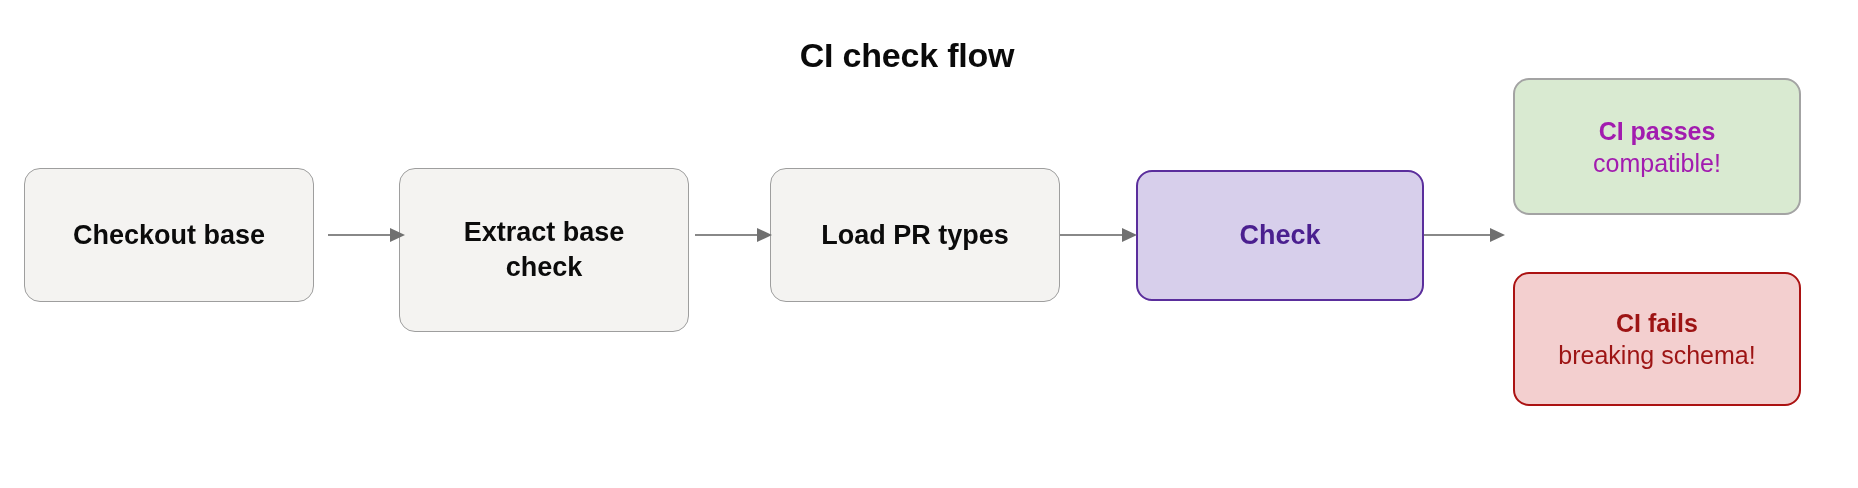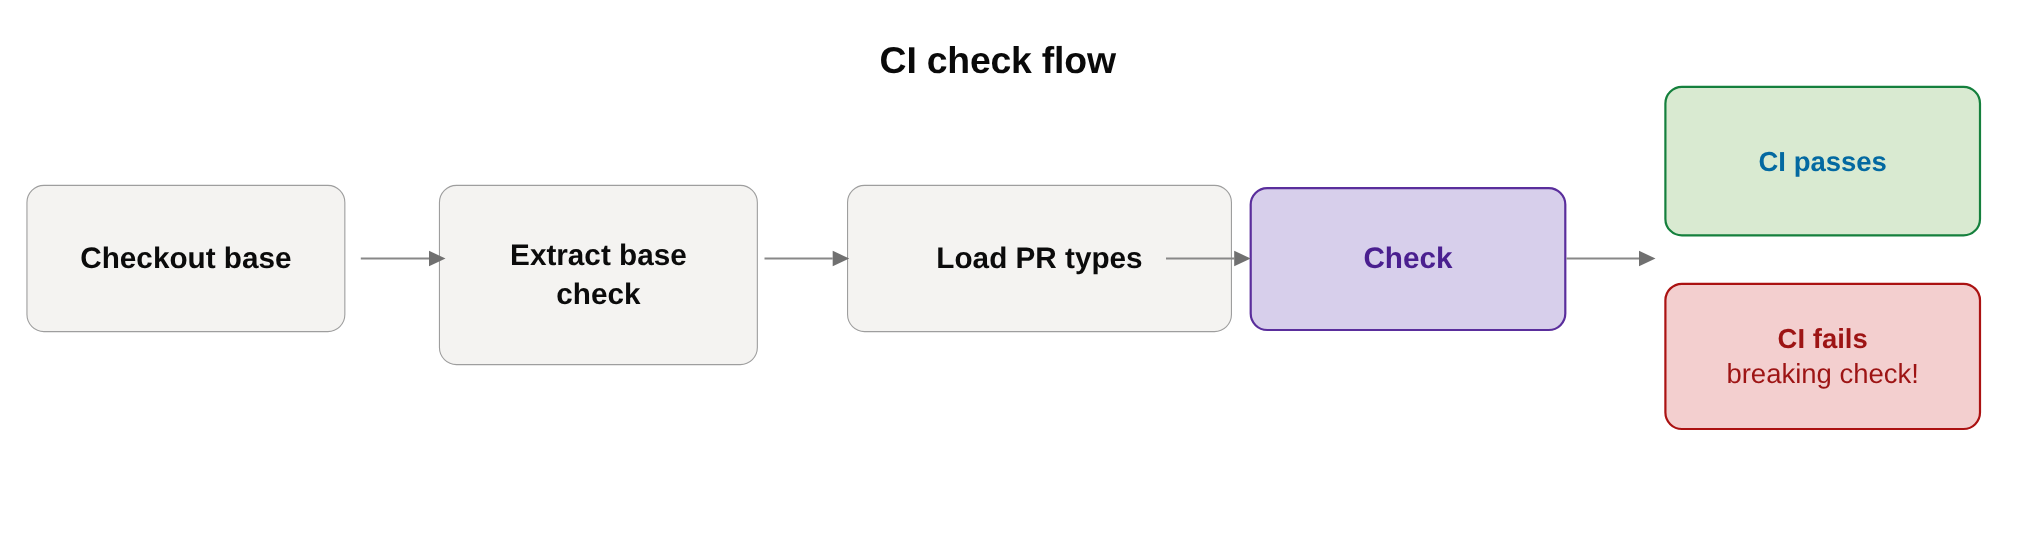--- a/index.html
+++ b/index.html
@@ -68,31 +68,32 @@
   .node.accent {
     background: #d7cfeb;
     border: 2.2px solid #5a2e9c;
     color: #4a1f8f;
     font-size: 27px;
   }
 
   
   .node.success {
     background: #d9ead1;
-    border: 2px solid #15803d;
-    color: #0369a1;
+    border: 2px solid #a3a3a3;
+    color: #a21caf;
     font-size: 25px;
   }
 
   
   .node.failure {
     background: #f3cfcf;
     border: 2.2px solid #ab1212;
     color: #9d1414;
     font-size: 25px;
+    margin-top: 15px;
   }
 
   
   .edge {
     position: absolute;
     pointer-events: none;
   }
   .edge svg { display: block; overflow: visible; }
 </style>
 </head>
@@ -104,35 +105,36 @@
 
   <div class="node process" style="left:24px; top:168px; width:290px; height:134px;">
     <span class="line-main">Checkout base</span>
   </div>
 
   <div class="node process" style="left:399px; top:168px; width:290px; height:164px;">
     <span class="line-main">Extract base</span>
     <span class="line-main">check</span>
   </div>
 
-  <div class="node process" style="left:770px; top:168px; width:350px; height:134px;">
+  <div class="node process" style="left:770px; top:168px; width:290px; height:134px;">
     <span class="line-main">Load PR types</span>
   </div>
 
   <div class="node accent" style="left:1136px; top:170px; width:288px; height:131px;">
     <span class="line-main">Check</span>
   </div>
 
   <div class="node success" style="left:1513px; top:78px; width:288px; height:137px;">
     <span class="line-main">CI passes</span>
+    <span class="line-sub">compatible!</span>
   </div>
 
   <div class="node failure" style="left:1513px; top:257px; width:288px; height:134px;">
     <span class="line-main">CI fails</span>
-    <span class="line-sub">breaking check!</span>
+    <span class="line-sub">breaking schema!</span>
   </div>
 
   <div class="edge" style="left:328px; top:223px; width:80px; height:24px;">
     <svg width="80" height="24" viewBox="0 0 80 24">
       <line x1="0" y1="12" x2="62" y2="12" stroke="#888888" stroke-width="2"></line>
       <path d="M62,5 L77,12 L62,19 Z" fill="#707070"></path>
     </svg>
   </div>
 
   <div class="edge" style="left:695px; top:223px; width:80px; height:24px;">

